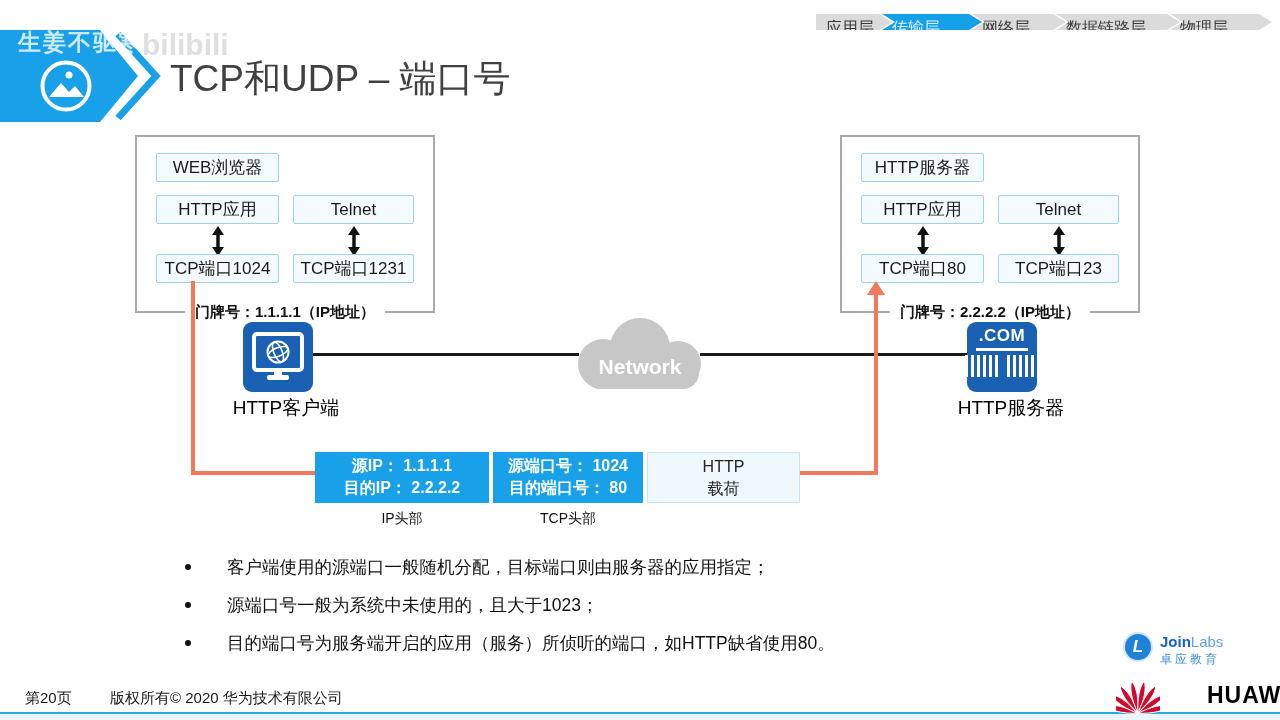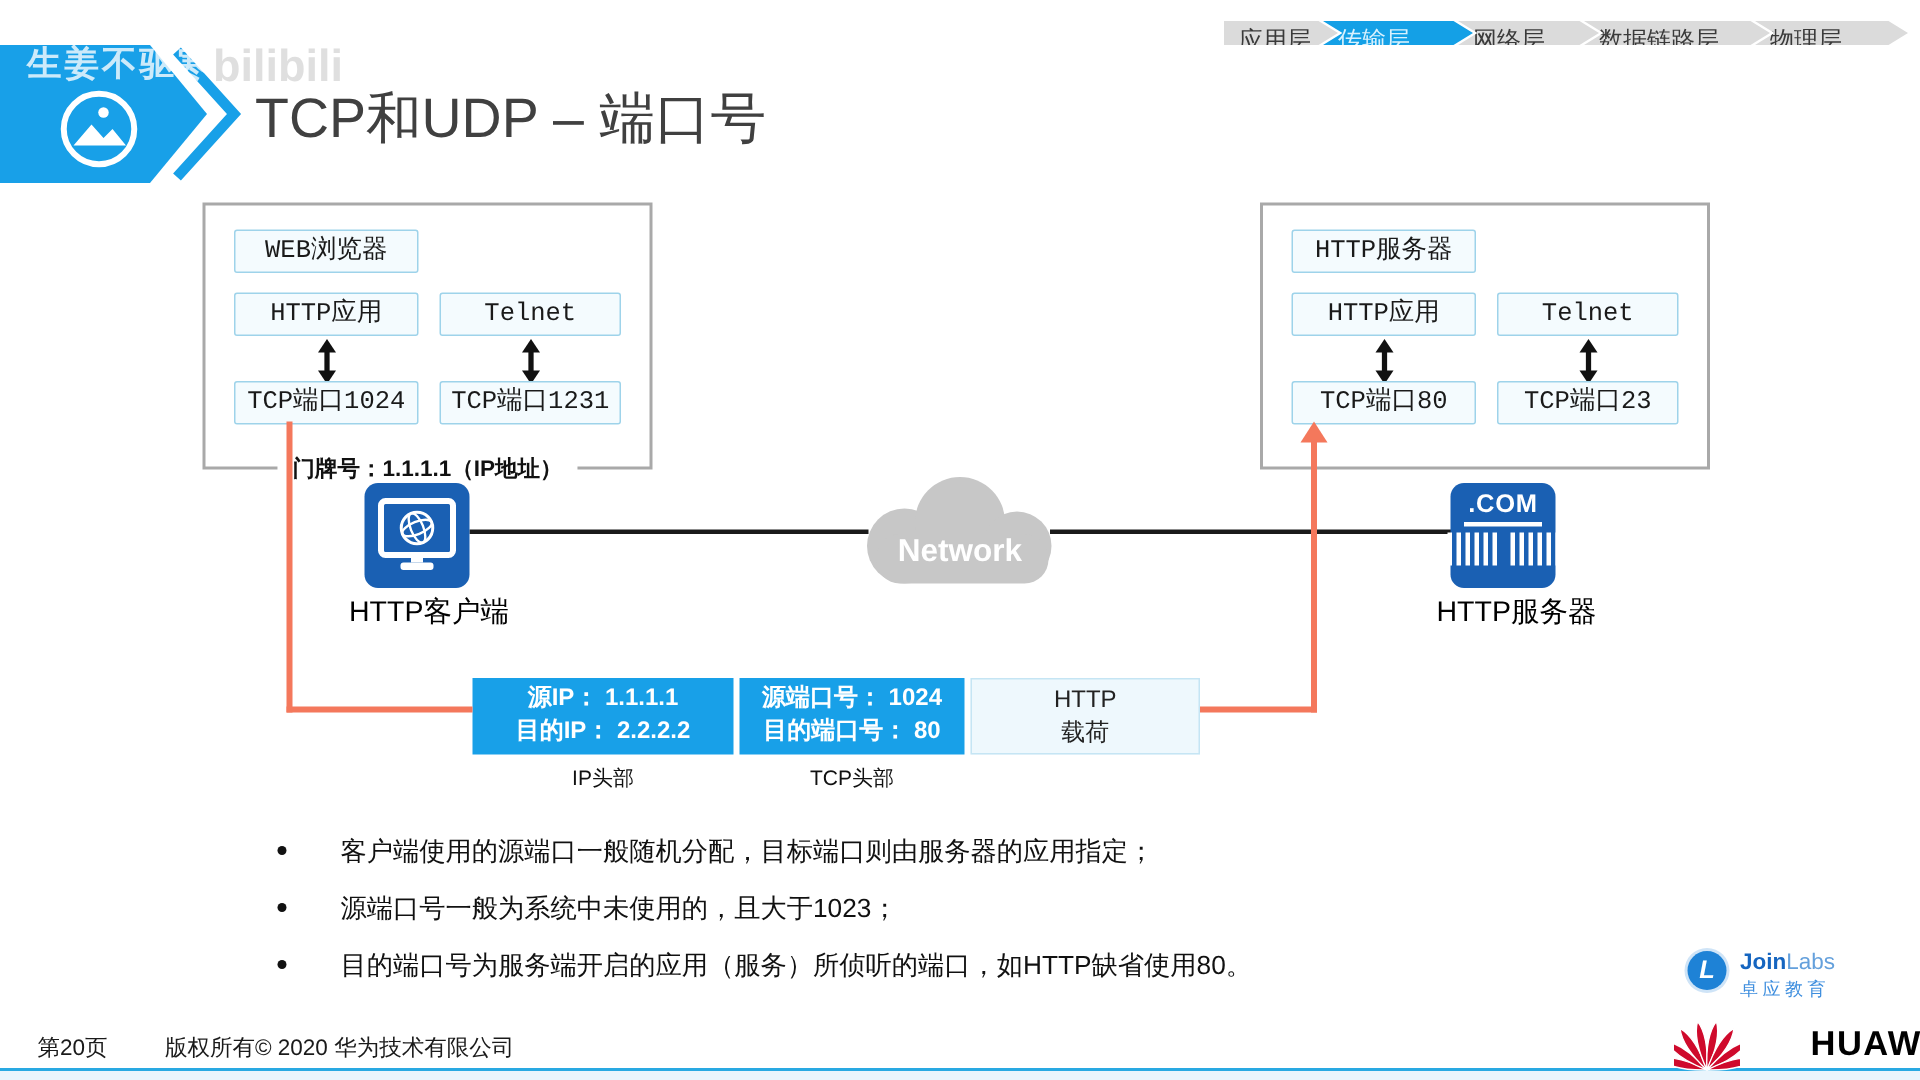--- a/index.html
+++ b/index.html
@@ -40,21 +40,21 @@
     position:absolute; left:170px; top:54px; font-size:37px; font-weight:normal; color:#404040;
     white-space:nowrap;
   }
 
   
   .stack-box { position:absolute; top:135px; width:300px; height:178px; border:2px solid #a9a9a9; background:#fff; }
   #client-box { left:135px; }
   #server-box { left:840px; }
   .mini-box {
     position:absolute; height:29px; line-height:27px; text-align:center; font-size:17px;
-    color:#1a1a1a; border:1px solid #9ed3ea; background:#f4fbfe; border-radius:2px; white-space:nowrap;font-family:Liberation Mono, monospace;
+    color:#1a1a1a; border:1px solid #9ed3ea; background:#f4fbfe; border-radius:2px; white-space:nowrap;
   }
   .mb-r1 { top:16px; left:19px; width:123px; }
   .mb-r2a { top:58px; left:19px; width:123px; }
   .mb-r2b { top:58px; left:156px; width:121px; }
   .mb-r3a { top:117px; left:19px; width:123px; }
   .mb-r3b { top:117px; left:156px; width:121px; }
   .dbl-arrow { position:absolute; top:89px; }
   .da-a { left:73px; } .da-b { left:209px; }
   .addr-label {
     position:absolute; top:166px; left:50%; transform:translateX(-50%);
@@ -178,20 +178,21 @@
       <path d="M8 0 L14 9 H2 Z" fill="#111"></path>
         <path d="M8 30 L14 21 H2 Z" fill="#111"></path>
     </svg>
     <svg class="dbl-arrow da-b" width="16" height="30" viewBox="0 0 16 30">
       <line x1="8" y1="5" x2="8" y2="25" stroke="#111" stroke-width="3.5"></line>
       <path d="M8 0 L14 9 H2 Z" fill="#111"></path>
         <path d="M8 30 L14 21 H2 Z" fill="#111"></path>
     </svg>
     <div class="mini-box mb-r3a">TCP端口80</div>
     <div class="mini-box mb-r3b">TCP端口23</div>
+    <div class="addr-label">门牌号：2.2.2.2（IP地址）</div>
   </div>
 
   <div id="net-line-left" class="net-line"></div>
   <div id="net-line-right" class="net-line"></div>
 
   <div id="client-icon" class="node-icon">
     <svg width="70" height="70" viewBox="0 0 70 70">
       <rect x="11" y="12" width="48" height="36" rx="3" fill="none" stroke="#fff" stroke-width="4"></rect>
       <circle cx="35" cy="30" r="10.5" fill="none" stroke="#fff" stroke-width="2"></circle>
       <ellipse cx="35" cy="30" rx="10.5" ry="4.2" fill="none" stroke="#fff" stroke-width="1.6" transform="rotate(-22 35 30)"></ellipse>

